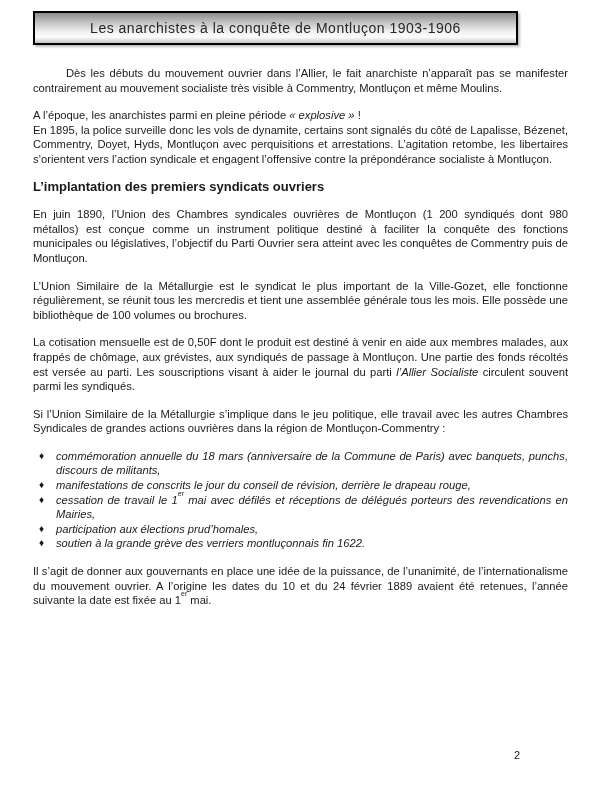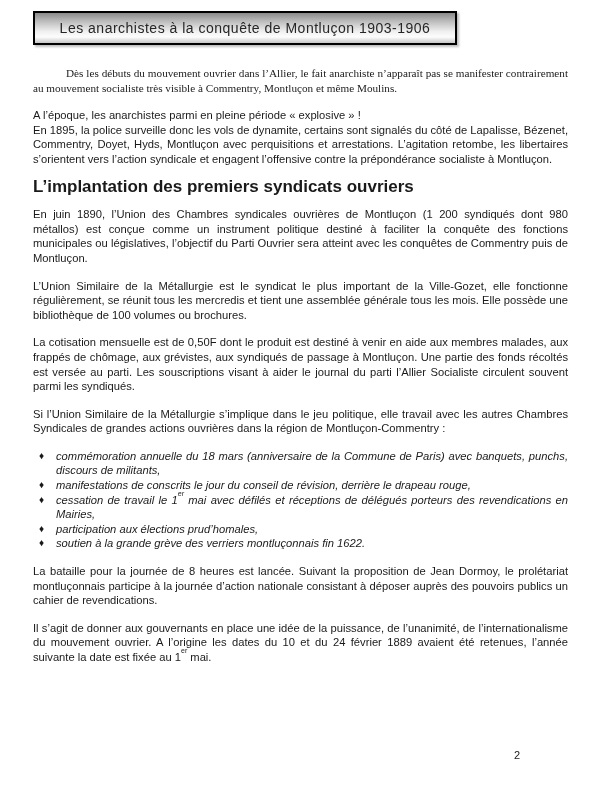--- a/index.html
+++ b/index.html
@@ -10,21 +10,21 @@
     height: 800px;
     background: #ffffff;
     font-family: "Liberation Sans", sans-serif;
     color: #1a1a1a;
     overflow: hidden;
   }
   .title-box {
     position: absolute;
     left: 33px;
     top: 11px;
-    width: 424px;
+    width: 485px;
     height: 34px;
     border: 2px solid #000000;
     background: linear-gradient(180deg, #8a8a8a 0%, #bdbdbd 28%, #f0f0f0 62%, #fdfdfd 80%, #c6c6c6 100%);
     box-shadow: 2px 2px 2px rgba(110,110,110,0.45);
     display: flex;
     align-items: center;
     justify-content: center;
   }
   .title-box .title-text {
     font-size: 14px;
@@ -37,29 +37,29 @@
     top: 66px;
     width: 535px;
     font-size: 11.2px;
     line-height: 14.6px;
     text-align: justify;
     hyphens: auto;
     -webkit-hyphens: auto;
   }
   .content p { margin: 0 0 13px 0; }
   .content p.tight { margin-bottom: 0; }
-  .content p.indent { text-indent: 33px; font-family: Liberation Serif, serif; }
+  .content p.indent { text-indent: 33px; }
   .content h2 {
-    font-size: 17px;
+    font-size: 13px;
     line-height: 14.6px;
     font-weight: bold;
     margin: 0 0 13px 0;
     text-align: left;
   }
-  .content .it { }
+  .content .it { font-style: italic; }
   sup.ord {
     font-size: 0.62em;
     position: relative;
     top: -0.45em;
     line-height: 0;
   }
   ul.bullets {
     list-style: none;
     margin: 0 0 13px 0;
     padding: 0;
@@ -130,21 +130,20 @@
       <li>
         <span class="glyph">♦</span>
         <span class="btext">participation aux élections prud’homales,</span>
       </li>
       <li>
         <span class="glyph">♦</span>
         <span class="btext">soutien à la grande grève des verriers montluçonnais fin 1622.</span>
       </li>
     </ul>
 
-    <p>La bataille pour la journée de 8 heures est lancée. Suivant la proposition de Jean Dormoy, le prolétariat montluçonnais participe à la journée d’action nationale consistant à déposer auprès des pouvoirs publics un cahier de revendications.</p>
 
     <p><span>Il s’agit de donner aux gouvernants en place une idée de la puissance, de l’unanimité, de l’internationalisme du mouvement ouvrier. A l’origine les dates du 10 et du 24 février 1889 avaient été retenues, l’année suivante la date est fixée au 1</span><sup class="ord">er</sup><span> mai.</span></p>
 
   </div>
 
   <div class="page-number">2</div>
 
 </div>
 
 </body></html>

